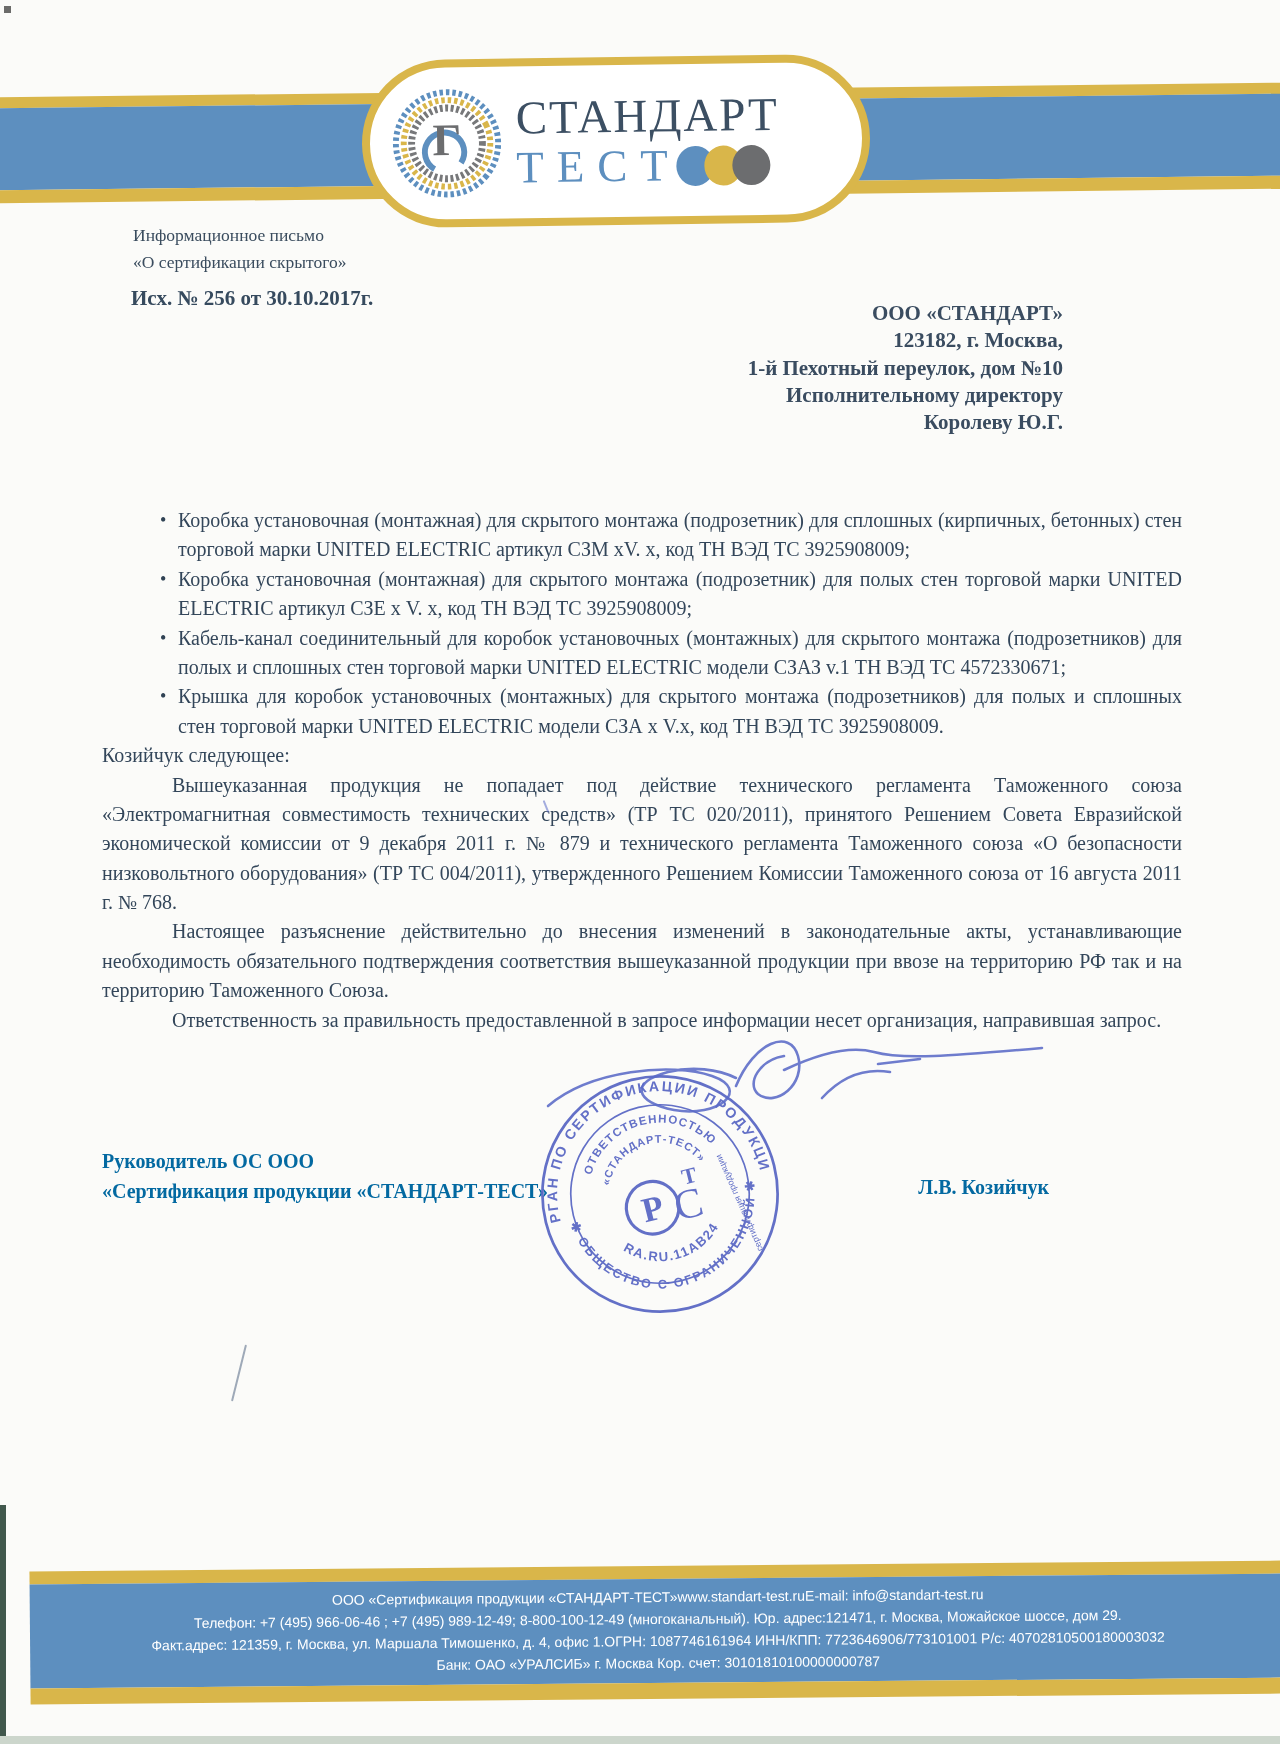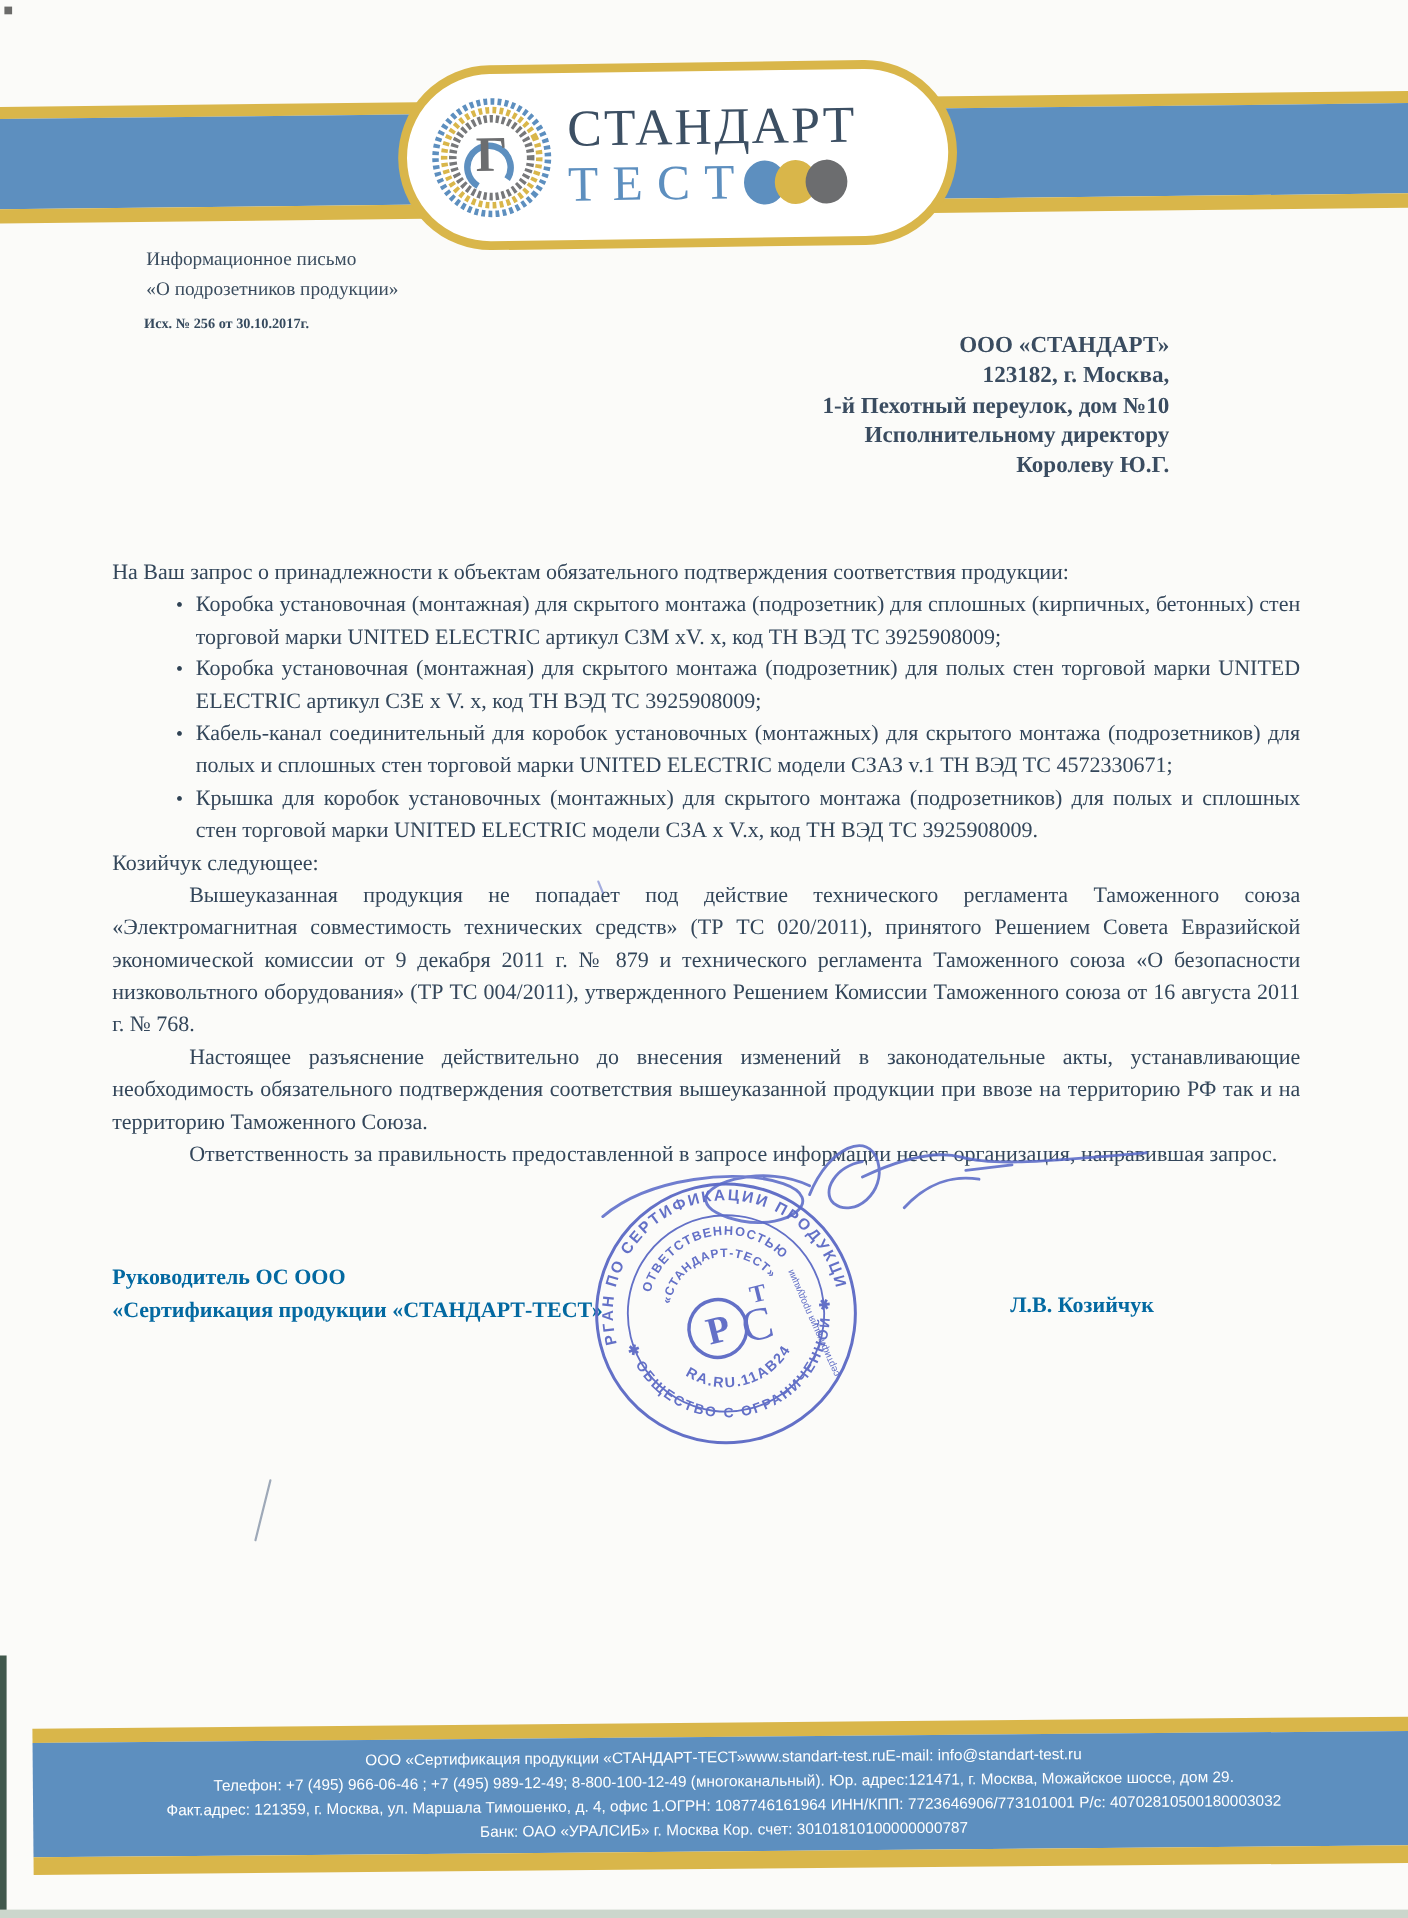--- a/index.html
+++ b/index.html
@@ -29,21 +29,21 @@
   .brand-top{font-size:47px;letter-spacing:2px;color:#3c4f63;white-space:nowrap;}
   .brand-bottom{display:flex;align-items:center;margin-top:4px;}
   .brand-test{font-size:45px;letter-spacing:13px;color:#5d8fbf;white-space:nowrap;}
   .dots{display:flex;align-items:center;margin-left:-4px;}
   .dot-c{width:38px;height:40px;border-radius:50%;}
   .dot-blue{background:#5d8fbf;z-index:1;}
   .dot-gold{background:#d9b64a;margin-left:-10px;z-index:2;}
   .dot-gray{background:#6c6d6f;margin-left:-10px;z-index:3;}
   
   .doc-type{position:absolute;left:133px;top:222px;font-size:17.5px;line-height:1.55;color:#3a4c5e;}
-  .ref-number{position:absolute;left:131px;top:286px;font-weight:bold;font-size:13px;color:#364a5e;}
+  .ref-number{position:absolute;left:131px;top:286px;font-weight:bold;font-size:21px;color:#364a5e;}
   .recipient{position:absolute;right:217px;top:300px;text-align:right;font-weight:bold;font-size:21px;line-height:1.3;color:#3a4c60;}
   
   .body-text{position:absolute;left:102px;top:506px;width:1080px;font-size:20px;line-height:1.47;text-align:justify;color:#33465a;}
   .intro{margin:0;}
   .blist{margin:0;padding:0;list-style:none;}
   .bitem{position:relative;padding-left:76px;text-align:justify;}
   .bitem .bdot{position:absolute;left:58px;top:1px;font-size:18px;color:#2f4254;}
   .notice{margin:0;}
   .para{margin:0;text-indent:70px;text-align:justify;}
   
@@ -90,34 +90,33 @@
         <span class="dot-c dot-blue"></span>
         <span class="dot-c dot-gold"></span>
         <span class="dot-c dot-gray"></span>
       </span>
     </div>
   </div>
 </div>
 
 <div class="doc-type">
   <div>Информационное письмо</div>
-  <div>«О подрозетников продукции»</div>
+  <div>«О сертификации скрытого»</div>
 </div>
 <div class="ref-number">Исх. № 256 от 30.10.2017г.</div>
 
 <div class="recipient">
   <div>ООО «СТАНДАРТ»</div>
   <div>123182, г. Москва,</div>
   <div>1-й Пехотный переулок, дом №10</div>
   <div>Исполнительному директору</div>
   <div>Королеву Ю.Г.</div>
 </div>
 
 <div class="body-text">
-  <p class="intro">На Ваш запрос о принадлежности к объектам обязательного подтверждения соответствия продукции:</p>
   <ul class="blist">
     <li class="bitem">
       <span class="bdot">•</span>
       <span>Коробка установочная (монтажная) для скрытого монтажа (подрозетник) для сплошных (кирпичных, бетонных) стен торговой марки UNITED ELECTRIC артикул СЗМ хV. х, код ТН ВЭД ТС 3925908009;</span>
     </li>
     <li class="bitem">
       <span class="bdot">•</span>
       <span>Коробка установочная (монтажная) для скрытого монтажа (подрозетник) для полых стен торговой марки UNITED ELECTRIC артикул СЗЕ х V. х, код ТН ВЭД ТС 3925908009;</span>
     </li>
     <li class="bitem">

